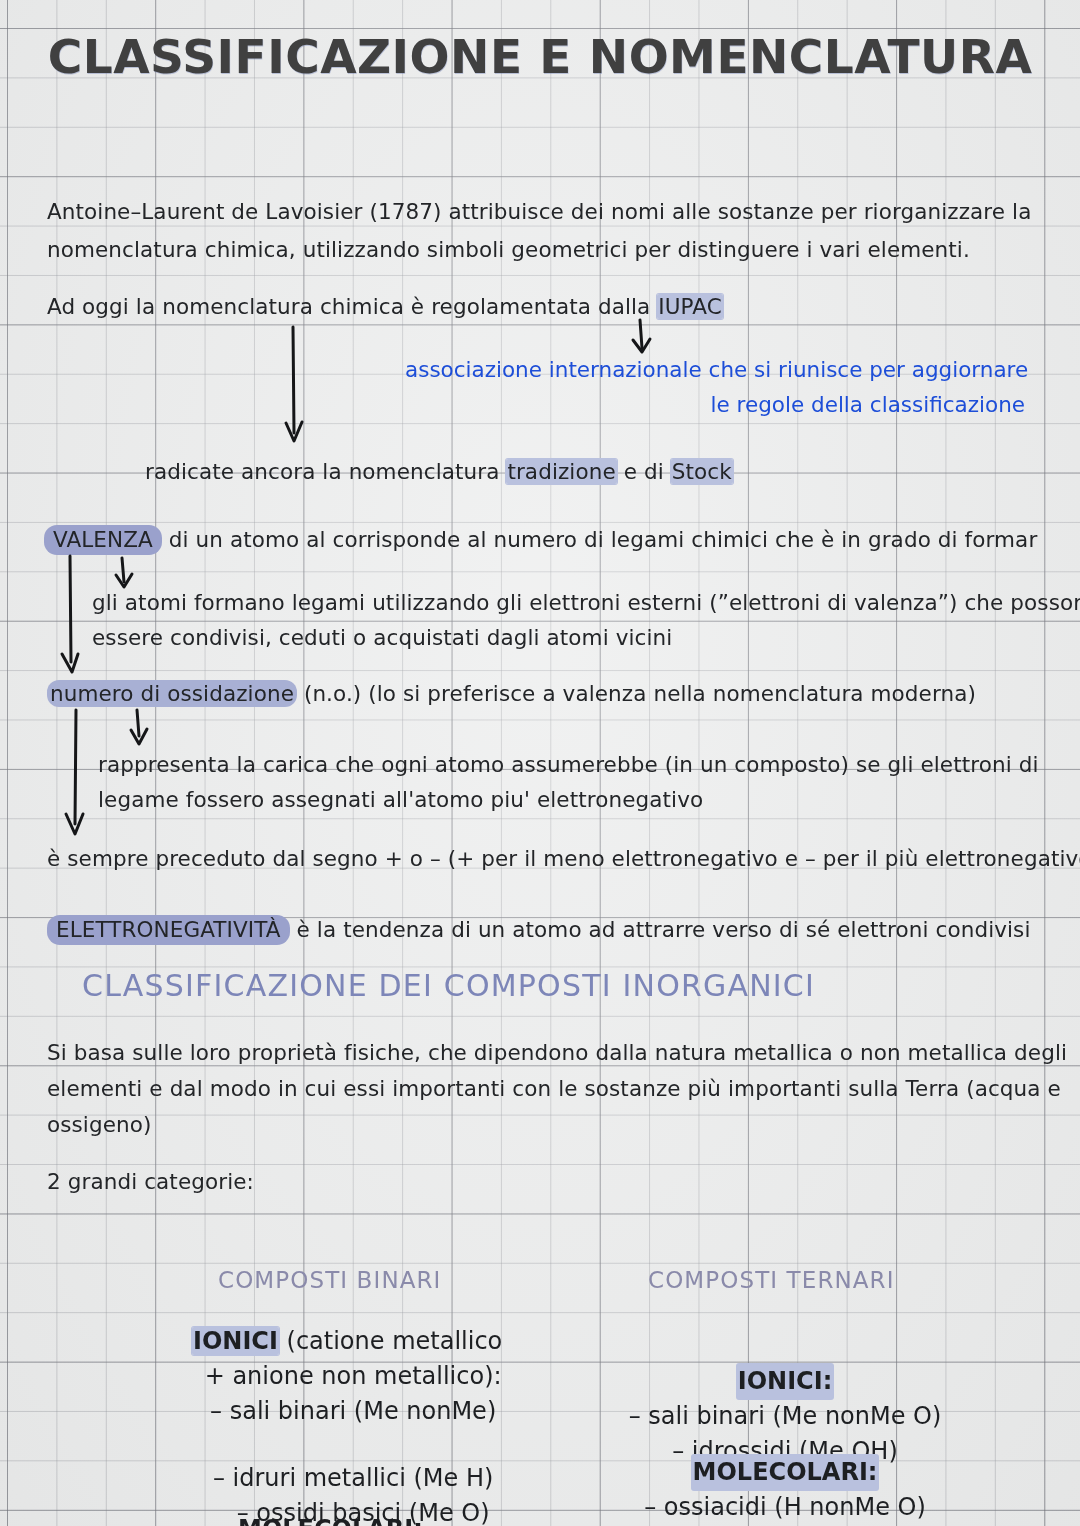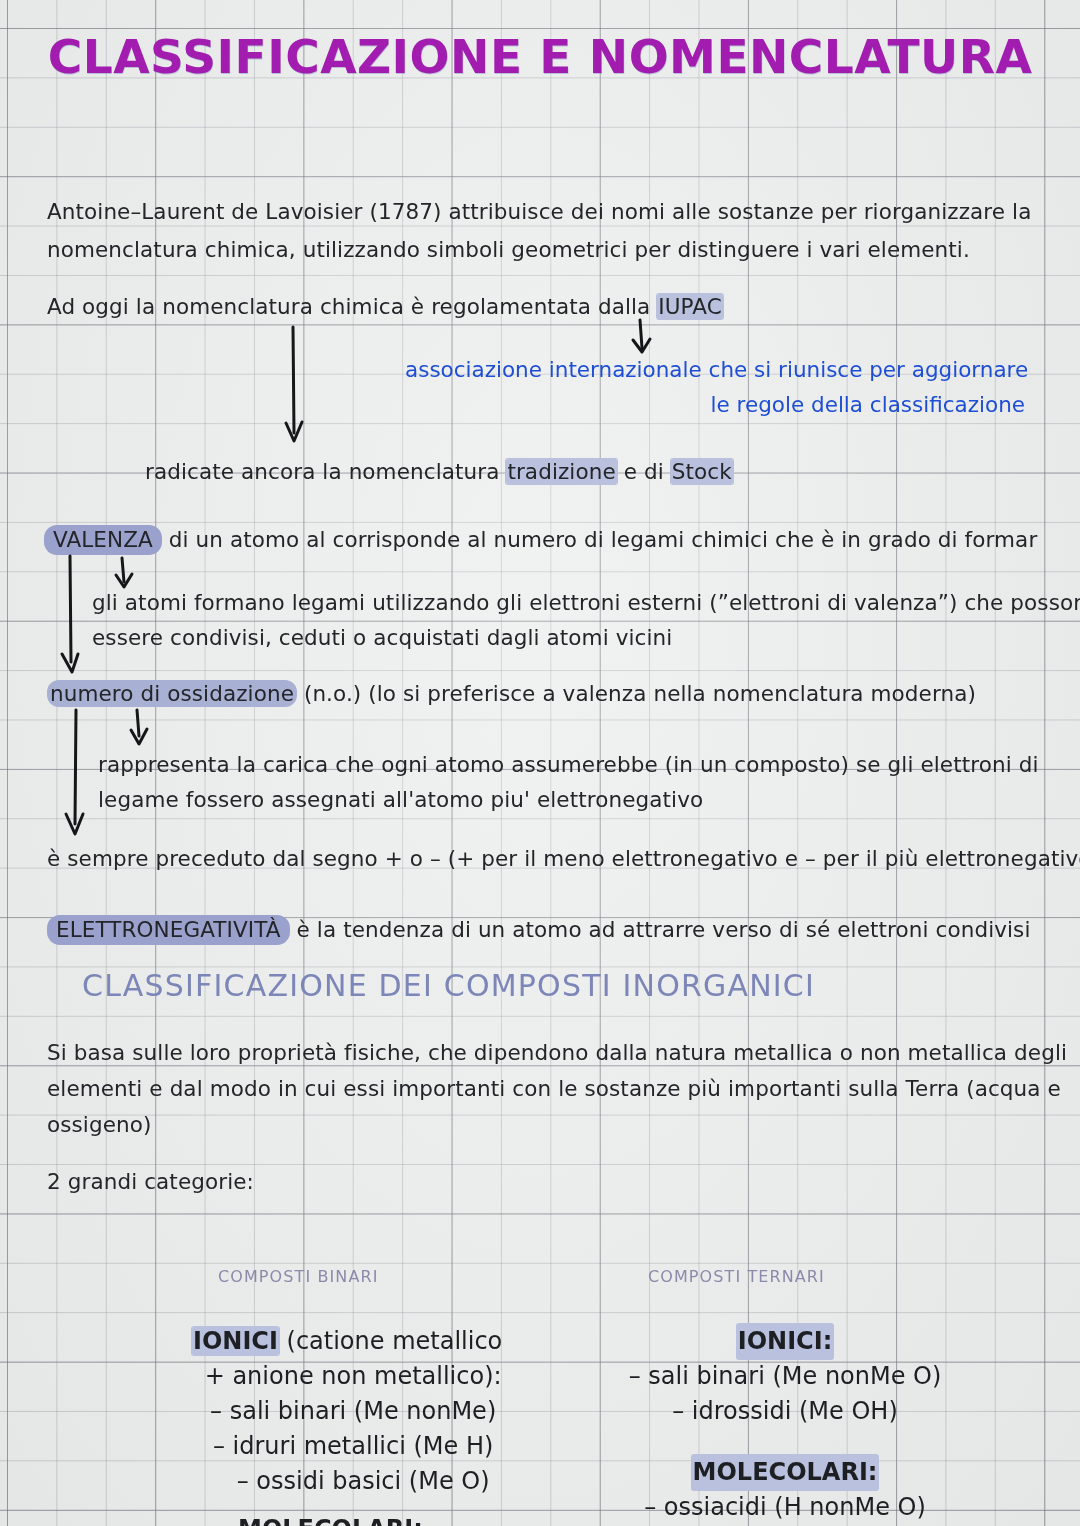--- a/index.html
+++ b/index.html
@@ -57,21 +57,21 @@
     font-family: "DejaVu Sans", sans-serif;
     color: #1f2124;
     font-weight: 400;
   }
 
   .title {
     position: absolute;
     left: 0;
     right: 0;
     text-align: center;
-    color: #a21caf;
+    color: #404040;
     font-family: "DejaVu Sans", sans-serif;
     font-weight: 700;
     font-size: 47px;
     letter-spacing: 0.5px;
     line-height: 62px;
     text-shadow: 0.5px 0.5px 0 rgba(91,111,176,0.35);
   }
   .title .l1 { display: block; }
   .title .l2 { display: block; }
 
@@ -99,21 +99,21 @@
     font-size: 30px;
     font-weight: 400;
     letter-spacing: 1.2px;
     white-space: nowrap;
     margin-left: 27px;
   }
 
   .col-head {
     position: absolute;
     color: #8a8aaa;
-    font-size: 16px;
+    font-size: 23px;
     letter-spacing: 1.1px;
     white-space: nowrap;
   }
 
   
   .hl-light {
     background: #b9c1de;
     box-shadow: 0 0 0 1px #b9c1de;
     border-radius: 2px;
     padding: 0 1px;
@@ -210,30 +210,30 @@
 
   <div class="para hand" style="left:47px; top:1162px;">2 grandi categorie:</div>
 
   <div class="col-head" style="left:218px; top:1267px;">COMPOSTI BINARI</div>
   <div class="col-head" style="left:648px; top:1267px;">COMPOSTI TERNARI</div>
 
   <div class="col-block col-left" style="left:192px; top:1324px;">
     <span class="ln"><span class="blk-title hl-light">IONICI</span><span> (catione metallico</span></span>
     <span class="ln" style="padding-left:12px;">+ anione non metallico):</span>
     <span class="ln" style="padding-left:12px;">– sali binari (Me nonMe)</span>
-    <span class="ln" style="padding-left:12px;">– idruri metallici (Me H)</span>
+    <span class="ln" style="padding-left:12px;margin-top:32px;">– idruri metallici (Me H)</span>
     <span class="ln" style="padding-left:32px;">– ossidi basici (Me O)</span>
   </div>
 
   <div class="col-block col-left" style="left:238px; top:1512px; height:14px; overflow:hidden;">
     <span class="ln blk-title">MOLECOLARI:</span>
   </div>
 
   <div class="col-block col-right" style="left:620px; top:1324px; width:330px;">
-    <span class="ln blk-title hl-light" style="display:inline-block; margin-left:0;">IONICI:</span>
+    <span class="ln blk-title hl-light" style="display:inline-block; margin-left:0;margin-top:40px;">IONICI:</span>
     <span class="ln">– sali binari (Me nonMe O)</span>
     <span class="ln">– idrossidi (Me OH)</span>
   </div>
   <div class="col-block col-right" style="left:620px; top:1455px; width:330px;">
     <span class="ln blk-title hl-light" style="display:inline-block;">MOLECOLARI:</span>
     <span class="ln">– ossiacidi (H nonMe O)</span>
   </div>
 
   <svg class="arrow" style="left:620px; top:318px;" width="44" height="50" viewBox="0 0 44 50">
     <path d="M20 2 L22 30" stroke-width="3"></path>

